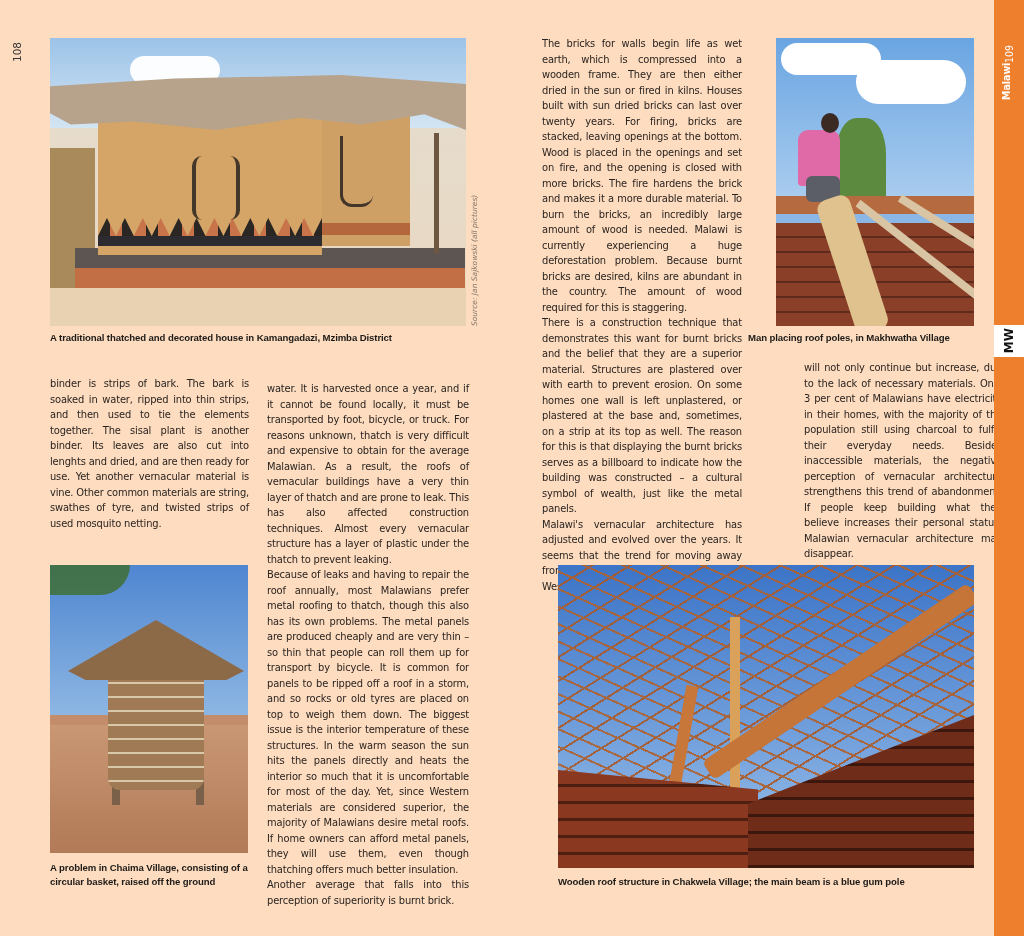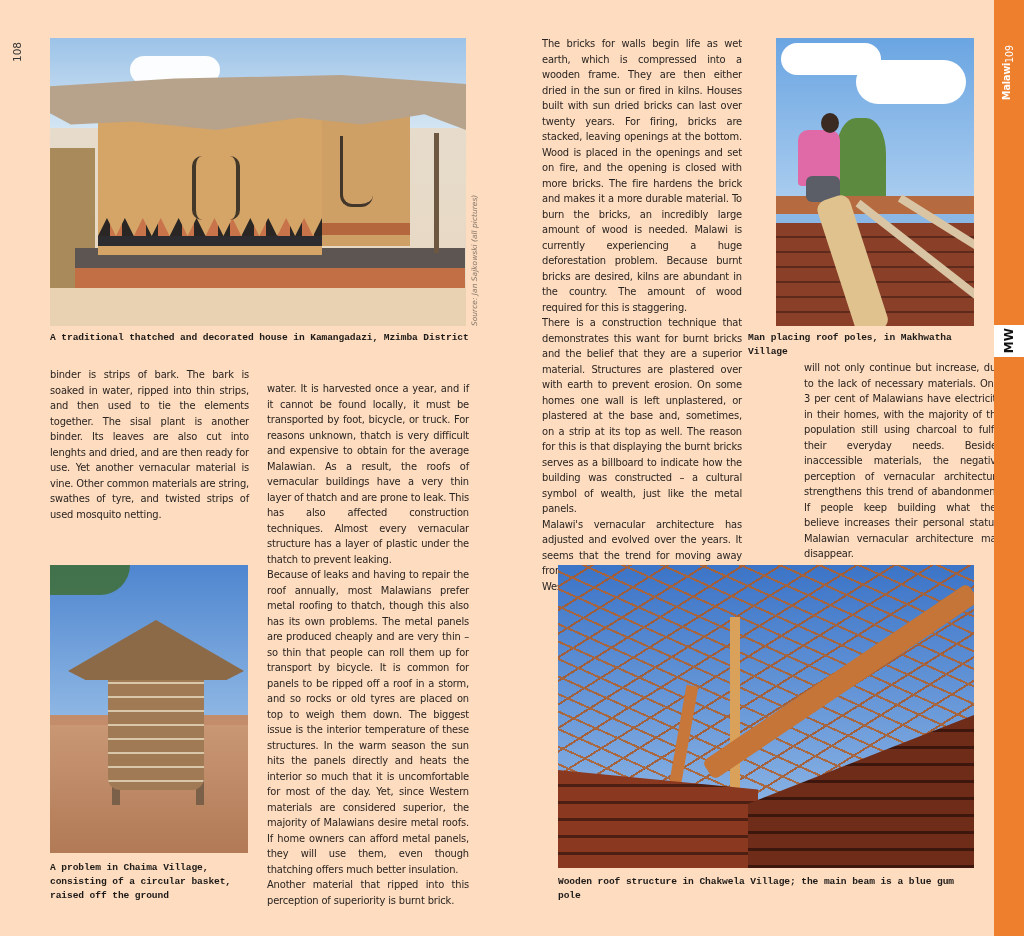--- a/index.html
+++ b/index.html
@@ -35,21 +35,21 @@
   }
   .mw-tab span {
     writing-mode: vertical-rl; transform: rotate(180deg);
     font-weight: bold; font-size: 12px; color: #111;
     font-family: "DejaVu Sans", sans-serif;
   }
   .photo { position: absolute; overflow: hidden; }
   .caption {
     position: absolute; font-weight: bold; font-size: 9.6px; line-height: 14px;
     color: #1d1a17; letter-spacing: -0.1px;
-    font-family: Liberation Mono, monospace;
+    font-family: Liberation Sans, sans-serif;
   }
   .body-col {
     position: absolute; font-size: 11px; line-height: 15.5px; text-align: justify;
     color: #2a2420; letter-spacing: -0.15px;
   }
   .body-col p { margin: 0; }
   .credit {
     position: absolute; left: 466px; top: 200px; width: 16px; height: 126px;
     writing-mode: vertical-rl; transform: rotate(180deg);
     font-size: 7.5px; font-style: italic; color: #8a7a6a;
@@ -143,39 +143,39 @@
   <div class="deco-band"></div>
     <div class="dark-band"></div>
   <div class="glyph1"></div>
     <div class="glyph2"></div>
   <div class="roof"></div>
     <div class="pole"></div>
 </div>
 <div class="credit">Source: Jan Sajkowski (all pictures)</div>
 <div class="caption" style="left:50px; top:331px; width:420px;">A traditional thatched and decorated house in Kamangadazi, Mzimba District</div>
 
-<div class="body-col" style="left:50px; top:367px; width:199px;">
+<div class="body-col" style="left:50px; top:376px; width:199px;">
   <p>binder is strips of bark. The bark is soaked in water, ripped into thin strips, and then used to tie the elements together. The sisal plant is another binder. Its leaves are also cut into lenghts and dried, and are then ready for use. Yet another vernacular material is vine. Other common materials are string, swathes of tyre, and twisted strips of used mosquito netting.</p>
 </div>
 
 <div class="photo" id="photo-granary">
   <div class="sky"></div>
     <div class="ground"></div>
     <div class="leaf"></div>
   <div class="leg1"></div>
     <div class="leg2"></div>
   <div class="basket"></div>
     <div class="roof"></div>
 </div>
 <div class="caption" style="left:50px; top:861px; width:205px;">A problem in Chaima Village, consisting of a circular basket, raised off the ground</div>
 
 <div class="body-col" style="left:267px; top:381px; width:202px;">
   <p>water. It is harvested once a year, and if it cannot be found locally, it must be transported by foot, bicycle, or truck. For reasons unknown, thatch is very difficult and expensive to obtain for the average Malawian. As a result, the roofs of vernacular buildings have a very thin layer of thatch and are prone to leak. This has also affected construction techniques. Almost every vernacular structure has a layer of plastic under the thatch to prevent leaking.</p>
   <p>Because of leaks and having to repair the roof annually, most Malawians prefer metal roofing to thatch, though this also has its own problems. The metal panels are produced cheaply and are very thin – so thin that people can roll them up for transport by bicycle. It is common for panels to be ripped off a roof in a storm, and so rocks or old tyres are placed on top to weigh them down. The biggest issue is the interior temperature of these structures. In the warm season the sun hits the panels directly and heats the interior so much that it is uncomfortable for most of the day. Yet, since Western materials are considered superior, the majority of Malawians desire metal roofs. If home owners can afford metal panels, they will use them, even though thatching offers much better insulation.</p>
-  <p>Another material that ripped into this perception of superiority is burnt brick.</p>
+  <p>Another average that falls into this perception of superiority is burnt brick.</p>
 </div>
 
 <div class="body-col" style="left:542px; top:36px; width:200px;">
   <p>The bricks for walls begin life as wet earth, which is compressed into a wooden frame. They are then either dried in the sun or fired in kilns. Houses built with sun dried bricks can last over twenty years. For firing, bricks are stacked, leaving openings at the bottom. Wood is placed in the openings and set on fire, and the opening is closed with more bricks. The fire hardens the brick and makes it a more durable material. To burn the bricks, an incredibly large amount of wood is needed. Malawi is currently experiencing a huge deforestation problem. Because burnt bricks are desired, kilns are abundant in the country. The amount of wood required for this is staggering.</p>
   <p>There is a construction technique that demonstrates this want for burnt bricks and the belief that they are a superior material. Structures are plastered over with earth to prevent erosion. On some homes one wall is left unplastered, or plastered at the base and, sometimes, on a strip at its top as well. The reason for this is that displaying the burnt bricks serves as a billboard to indicate how the building was constructed – a cultural symbol of wealth, just like the metal panels.</p>
   <p>Malawi's vernacular architecture has adjusted and evolved over the years. It seems that the trend for moving away from vernacular materials towards Western ones</p>
 </div>
 
 <div class="photo" id="photo-man">
   <div class="sky"></div>

